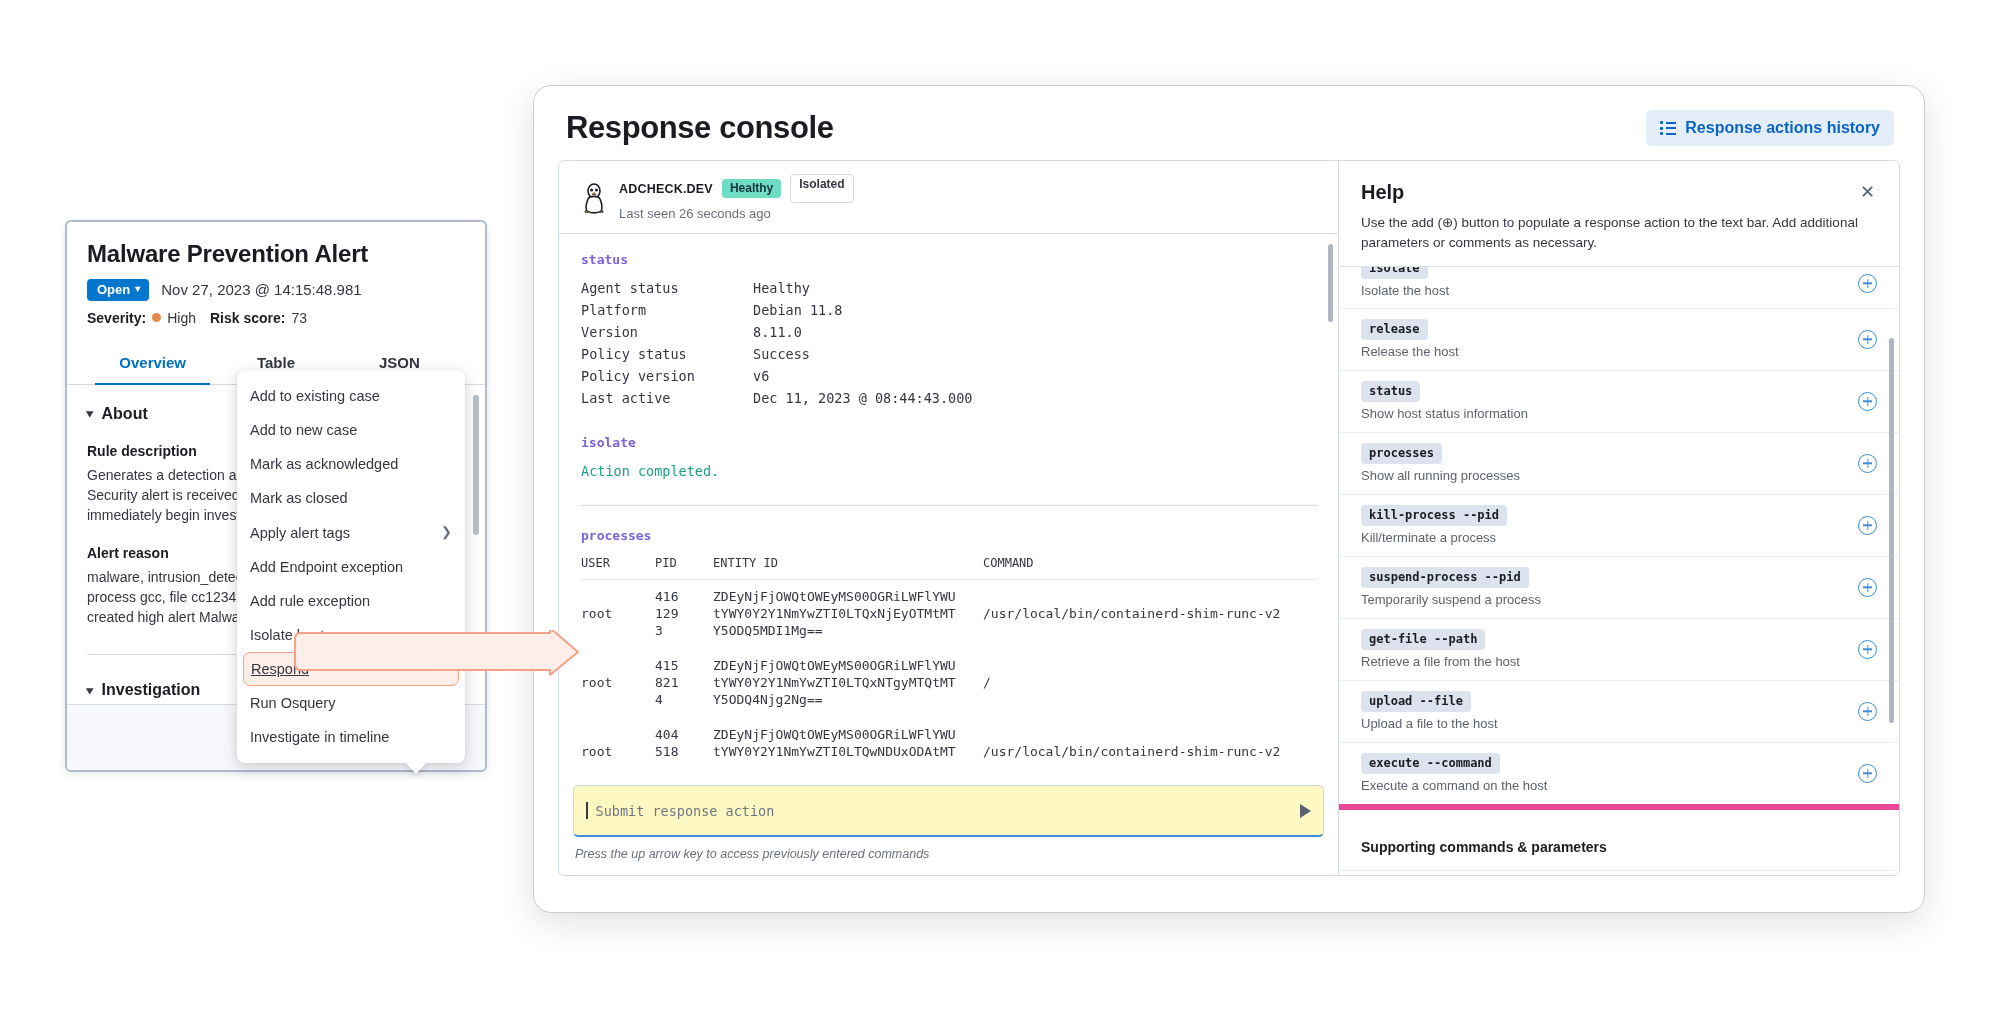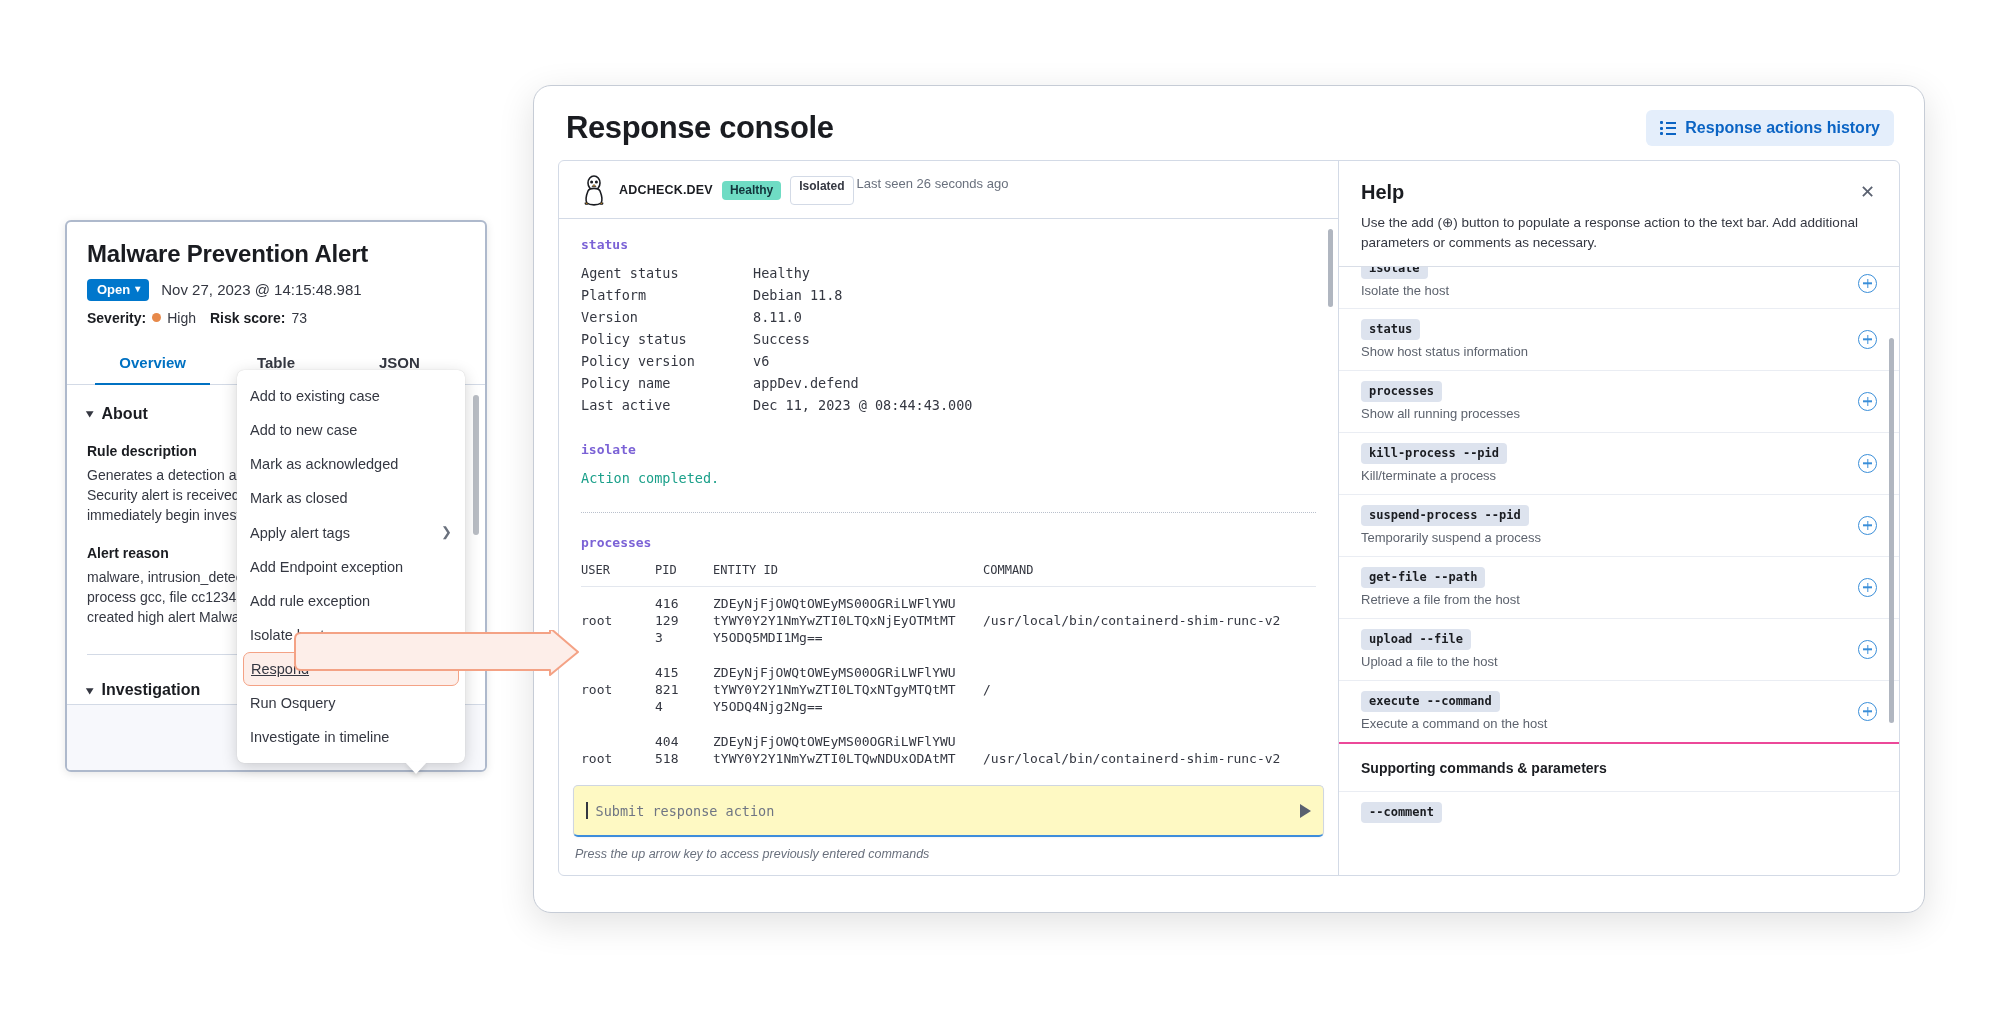--- a/index.html
+++ b/index.html
@@ -153,21 +153,21 @@
     background: #fff;
   }
   .console-left { width: 780px; position: relative; display: flex; flex-direction: column; border-right: 1px solid #d3dae6; }
   .console-right { flex: 1; position: relative; display: flex; flex-direction: column; }
 
   .host-bar {
     display: flex; align-items: center; gap: 12px;
     padding: 13px 22px 12px 22px;
     border-bottom: 1px solid #d3dae6;
   }
-  .host-names { display: flex; gap: 3px; }
+  .host-names { display: flex; flex-direction: column; gap: 3px; }
   .host-row1 { display: flex; align-items: center; gap: 9px; }
   .host-name { font-size: 12.5px; font-weight: 700; color: #1a1c21; letter-spacing: .2px; }
   .badge-healthy {
     background: #6fdcc4; color: #12343b; font-size: 12px; font-weight: 700;
     border-radius: 4px; padding: 2px 8px 3px;
   }
   .badge-isolated {
     background: #fff; color: #343741; font-size: 12px; font-weight: 600;
     border: 1px solid #d3dae6; border-radius: 4px; padding: 2px 8px 11px;
   }
@@ -262,22 +262,22 @@
     width: 19px; height: 19px; border: 1.4px solid #3b8fd9; border-radius: 50%;
     position: relative; flex: none;
   }
   .plus-icon::before, .plus-icon::after {
     content: ""; position: absolute; background: #3b8fd9;
   }
   .plus-icon::before { left: 4px; right: 4px; top: 50%; height: 1.4px; transform: translateY(-50%); }
   .plus-icon::after  { top: 4px; bottom: 4px; left: 50%; width: 1.4px; transform: translateX(-50%); }
   .help-section-title {
     font-size: 14px; font-weight: 700; color: #1a1c21;
-    padding: 16px 22px 15px 22px;
-    border-top: 2px solid #ec4899;
+    padding: 29px 22px 15px 22px;
+    border-top: 6px solid #ec4899;
   }
   .help-row.clipped { padding-top: 2px; height: 42px; overflow: hidden; }
   .help-row.clipped .cmd-chip { margin-top: -11px; }
   .help-scroll {
     position: absolute; right: 5px; top: 72px; width: 5px; height: 385px;
     background: #b0b6c0; border-radius: 3px;
   }
 </style>
 </head>
 <body>
@@ -443,24 +443,20 @@
             </tr>
             <tr>
               <td class="k">Policy status</td>
               <td>Success</td>
             </tr>
             <tr>
               <td class="k">Policy version</td>
               <td>v6</td>
             </tr>
             <tr>
-              <td class="k">Policy name</td>
-              <td>appDev.defend</td>
-            </tr>
-            <tr>
               <td class="k">Last active</td>
               <td>Dec 11, 2023 @ 08:44:43.000</td>
             </tr>
           </tbody>
             </table>
 
           <div style="height:26px"></div>
           <div class="term-cmd">isolate</div>
           <div class="ok-text">Action completed.</div>
 
@@ -560,20 +556,27 @@
         <div class="help-list">
           <div class="help-row clipped">
             <div class="help-left">
               <span class="cmd-chip">isolate</span>
               <span class="cmd-desc">Isolate the host</span>
             </div>
             <span class="plus-icon"></span>
           </div>
           <div class="help-row">
             <div class="help-left">
+              <span class="cmd-chip">release</span>
+              <span class="cmd-desc">Release the host</span>
+            </div>
+            <span class="plus-icon"></span>
+          </div>
+          <div class="help-row">
+            <div class="help-left">
               <span class="cmd-chip">status</span>
               <span class="cmd-desc">Show host status information</span>
             </div>
             <span class="plus-icon"></span>
           </div>
           <div class="help-row">
             <div class="help-left">
               <span class="cmd-chip">processes</span>
               <span class="cmd-desc">Show all running processes</span>
             </div>

